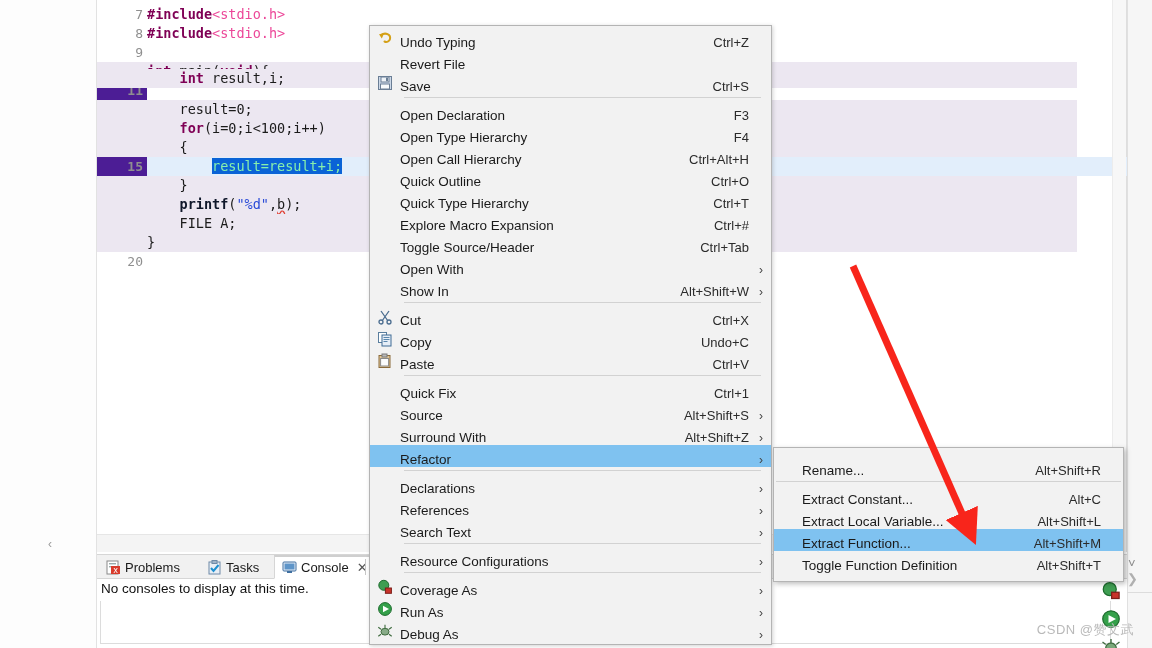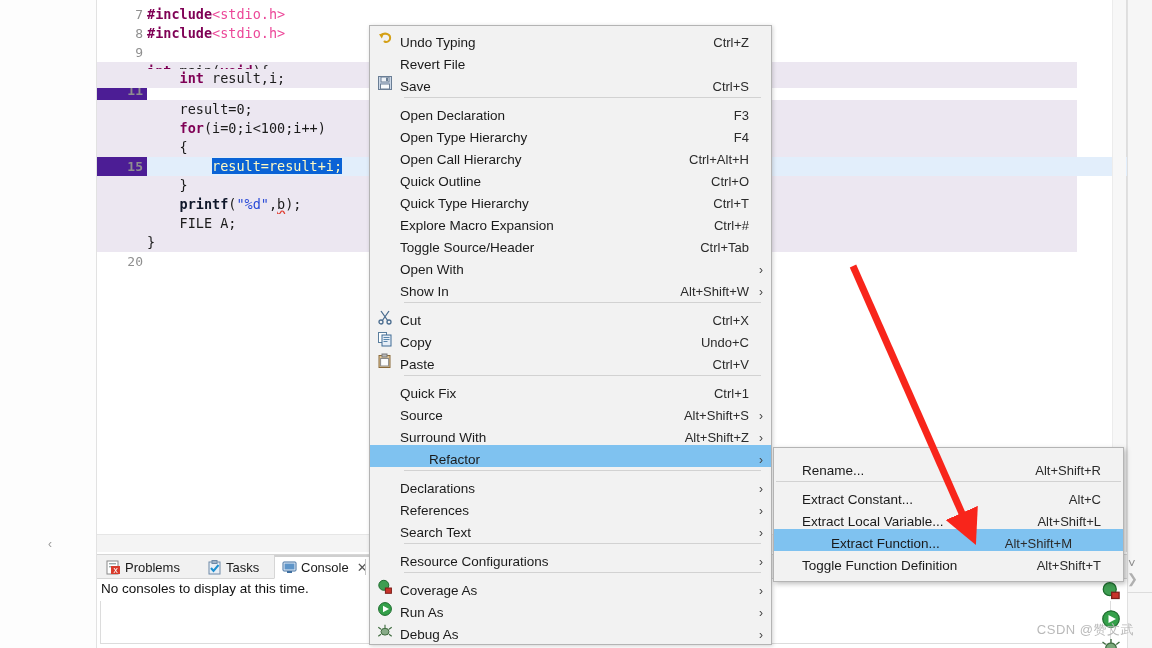--- a/index.html
+++ b/index.html
@@ -50,21 +50,21 @@
     position:absolute; left:50px; height:19px; line-height:19px; white-space:pre;
     font-family:"DejaVu Sans Mono", monospace; font-size:13.5px; color:#1b1b1b;
   }
   .code-line.shade { left:0px; width:980px; padding-left:50px; background:#ece7f1; }
   .kw   { color:#7f0055; font-weight:bold; }        
   .pp   { color:#7f0055; font-weight:bold; }        
   .inc  { color:#ec4899; }                           
   .fn   { color:#0f172a; font-weight:bold; }         
   .str  { color:#2a4bd7; }
   .err  { text-decoration:underline wavy #e03b2f; text-decoration-skip-ink:none; }
-  .sel  { background:#0a63d6; color:#fef9c3; }
+  .sel  { background:#0a63d6; color:#86efac; }
 
   #hl-line-15 {
     position:absolute; left:0; top:157px; width:1043px; height:19px;
     background:#e2eefb;
   }
   #fold-marker {
     position:absolute; left:52px; top:63px; width:11px; height:11px;
     border:1px solid #9aa6b4; border-radius:50%; background:#fff;
   }
   #fold-marker:after { content:""; position:absolute; left:2px; top:4px;
@@ -110,21 +110,21 @@
     padding:2px 0; z-index:40;
   }
   #ctx-menu-2 {
     position:absolute; left:773px; top:447px; width:351px;
     background:#f2f2f2; border:1px solid #b4b4b4;
     box-shadow:2px 2px 5px rgba(0,0,0,.25);
     padding:8px 0; z-index:50;
   }
   .mi { position:relative; display:flex; align-items:flex-end; height:22px;
         padding:0 8px 0 0; font-size:13.5px; color:#1a1a1a; cursor:default; }
-  .mi.sel-item { background:#7fc2f0;gap:29px; }
+  .mi.sel-item { background:#7fc2f0; }
   .mi-ico { width:30px; min-width:30px; height:22px; display:flex;
             align-items:center; justify-content:center; }
   .mi-label { flex:1; white-space:nowrap; }
   .mi-key { color:#2b2b2b; white-space:nowrap; font-size:13px; padding-left:18px; }
   .mi-arrow { width:14px; text-align:right; color:#444; font-size:12px; }
   .mi-arrow.empty { visibility:hidden; }
   .msep { height:1px; background:#d2d2d2; margin:3px 10px 3px 34px; }
   .msep.full { margin-left:2px; margin-right:2px; }
   #ctx-menu-2 .mi { padding-left:0; }
   #ctx-menu-2 .mi-ico { width:28px; min-width:28px; }

